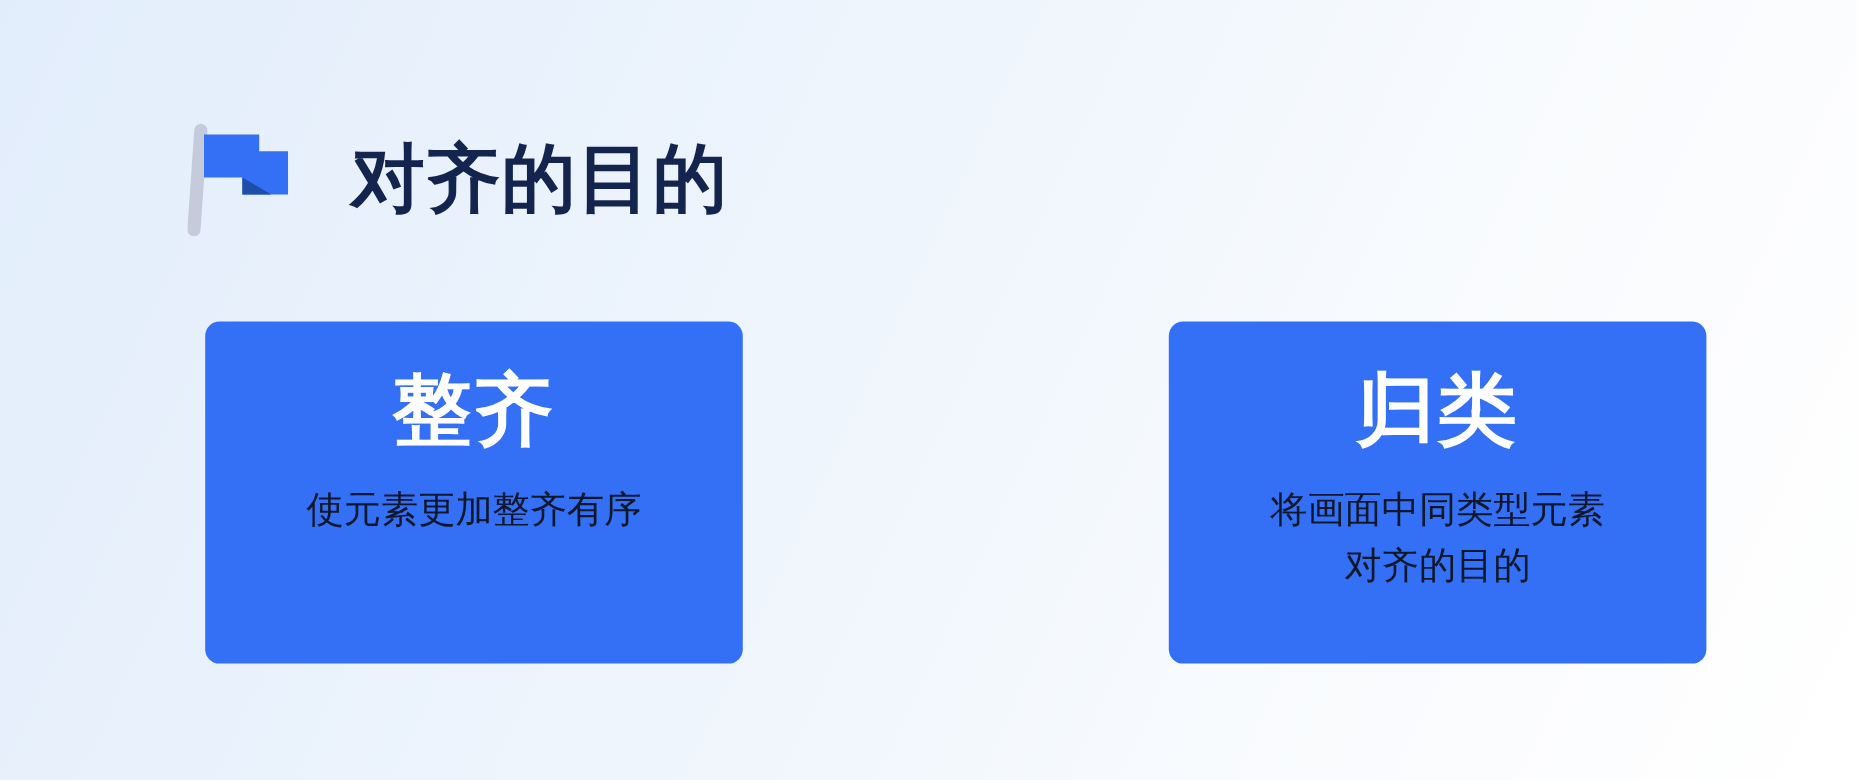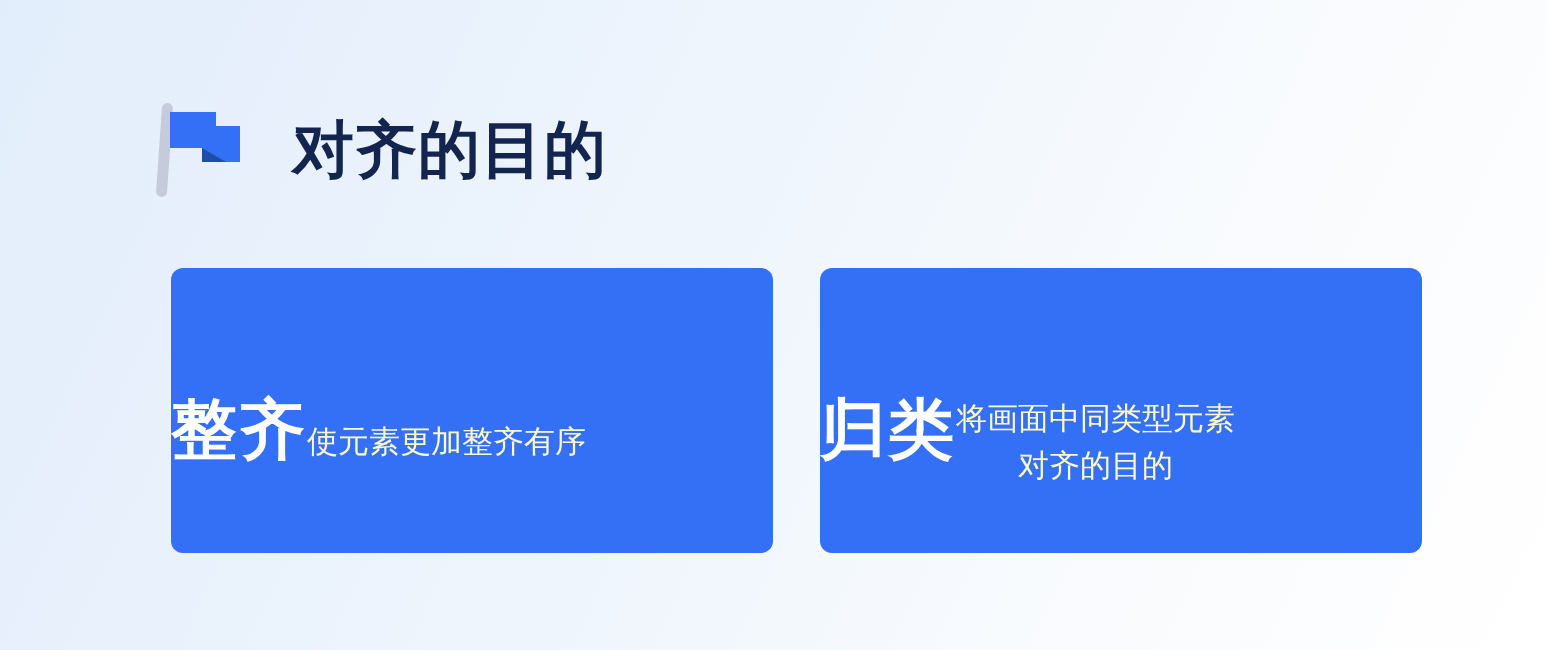--- a/index.html
+++ b/index.html
@@ -54,47 +54,47 @@
     position: absolute;
     left: 171px;
     top: 268px;
     width: 1251px;
     height: 285px;
     display: flex;
     justify-content: space-between;
   }
 
   .card {
-    width: 602px;
+    width: 448px;
     height: 285px;
     background: #3370f5;
     border-radius: 12px;
     box-sizing: border-box;
     display: flex;
-    flex-direction: row;
+    flex-direction: column;
     align-items: center;
     justify-content: flex-start;
     padding-top: 38px;
   }
 
   .card-title {
     font-size: 66px;
     font-weight: 700;
     line-height: 1.08;
     color: #ffffff;
     letter-spacing: 2px;
     text-align: center;
   }
 
   .card-desc {
     margin-top: 24px;
     font-size: 31px;
     font-weight: 400;
     line-height: 47px;
-    color: #fef9c3;
+    color: #0f172a;
     text-align: center;
     white-space: pre-line;
   }
 </style>
 </head>
 <body>
 
 <div class="slide">
 
   <div class="header">

